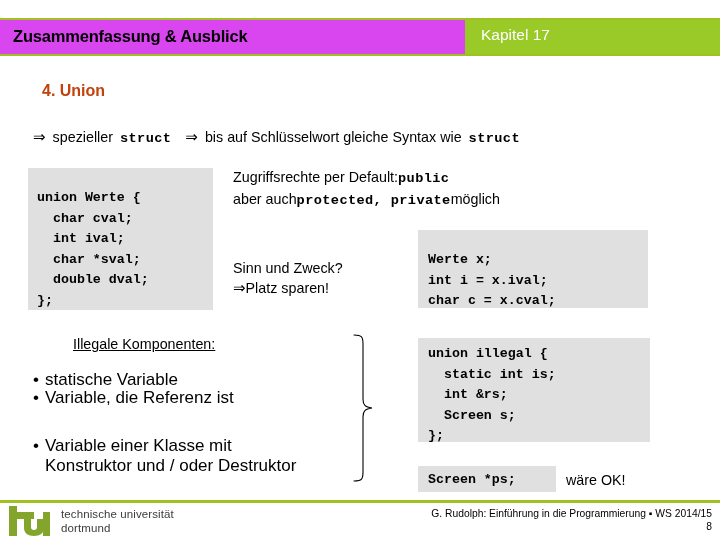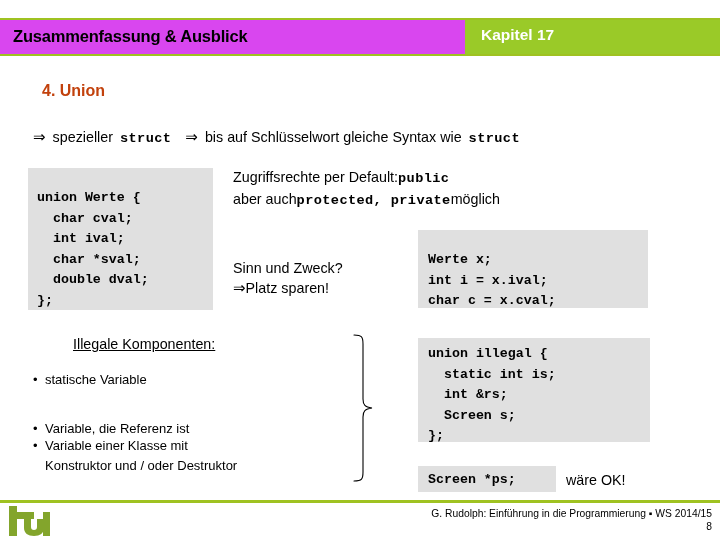--- a/index.html
+++ b/index.html
@@ -41,21 +41,21 @@
   .header-chapter-band {
     position: absolute;
     left: 465px; top: 0px;
     width: 255px; height: 34px;
     background: #9aca28;
   }
   .header-chapter-label {
     position: absolute;
     left: 16px; top: 6px;
     font-size: 15.5px;
-    font-weight: bold;
+    font-weight: normal;
     color: #ffffff;
     white-space: nowrap;
   }
 
   
   .section-heading {
     position: absolute;
     left: 42px; top: 82px;
     font-size: 16px;
     font-weight: bold;
@@ -135,30 +135,30 @@
   #illegal-heading {
     position: absolute;
     left: 33px; top: 336px;
     font-size: 14.3px;
     text-decoration: underline;
     white-space: nowrap;
     margin-left: 40px;
   }
   .bullet-item {
     position: absolute;
-    font-size: 13px;
+    font-size: 17px;
     line-height: 20px;
     white-space: nowrap;
   }
   .bullet-item .dot {
     display: inline-block;
     width: 12px;
   }
   #bullet-1 { left: 33px; top: 370px; }
-  #bullet-2 { left: 33px; top: 419px; }
+  #bullet-2 { left: 33px; top: 388px; }
   #bullet-3 { left: 33px; top: 436px; }
   #bullet-3 .cont { display: block; padding-left: 12px; }
 
   
   .big-brace {
     position: absolute;
     left: 352px; top: 333px;
     width: 30px; height: 150px;
   }
 
@@ -276,18 +276,22 @@
 
   <div class="footer-rule"></div>
 
   <div class="logo">
     <svg class="logo-mark" viewBox="0 0 46 30">
       <rect x="0" y="0" width="8" height="30" fill="#83a52c"></rect>
       <rect x="0" y="6" width="25" height="7" fill="#83a52c"></rect>
       <path d="M 15 13 L 15 22 C 15 27 19 30 25 30 C 31 30 35 27 35 22 L 35 13 L 28 13 L 28 21 C 28 23 27 24 25 24 C 23 24 22 23 22 21 L 22 13 Z" fill="#83a52c"></path>
       <rect x="34" y="6" width="7" height="24" fill="#83a52c"></rect>
     </svg>
+    <div class="logo-text">
+      <div>technische universität</div>
+      <div>dortmund</div>
+    </div>
   </div>
 
   <div class="footer-credit">G. Rudolph: Einführung in die Programmierung ▪ WS 2014/15</div>
   <div class="footer-page">8</div>
 
 </div>
 
 </body></html>

